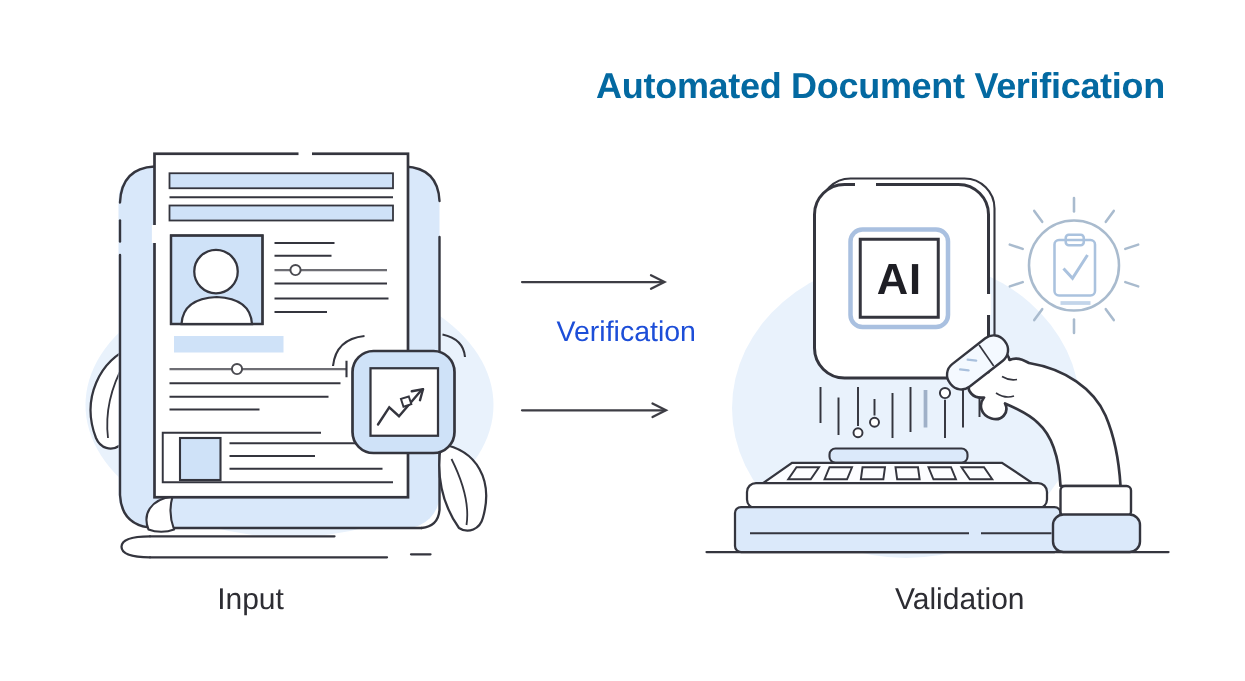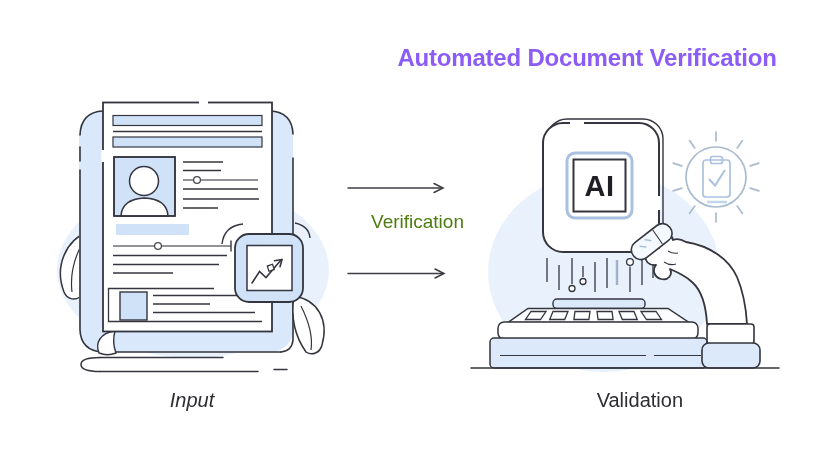--- a/index.html
+++ b/index.html
@@ -3,30 +3,30 @@
 <meta charset="utf-8">
 <style>
   html,body{margin:0;padding:0;}
   body{
     width:830px;height:454px;position:relative;overflow:hidden;
     background:#ffffff;font-family:"Liberation Sans",sans-serif;
   }
   .title{
     position:absolute;left:375px;top:44px;width:424px;
     text-align:center;font-size:24px;font-weight:bold;
-    color:#8b5cf6;letter-spacing:-0.2px;
+    color:#0369a1;letter-spacing:-0.2px;
   }
   .flow-label{
     position:absolute;left:350px;top:211px;width:135px;
-    text-align:center;font-size:19px;color:#4d7c0f;
+    text-align:center;font-size:19px;color:#1d4ed8;
   }
   .stage-label{
     position:absolute;top:389px;font-size:20px;color:#2d2d33;text-align:center;
   }
-  .stage-label.input{left:127px;width:130px;font-style:italic;}
+  .stage-label.input{left:102px;width:130px;}
   .stage-label.validation{left:548px;width:135px;text-align:right;}
   svg{position:absolute;left:0;top:0;}
   .ai-text{font-family:"Liberation Sans",sans-serif;font-weight:bold;font-size:29px;fill:#1e1e24;letter-spacing:0.5px;}
 </style>
 </head>
 <body>
 
 <svg width="830" height="454" viewBox="0 0 830 454">
 
   <g>

